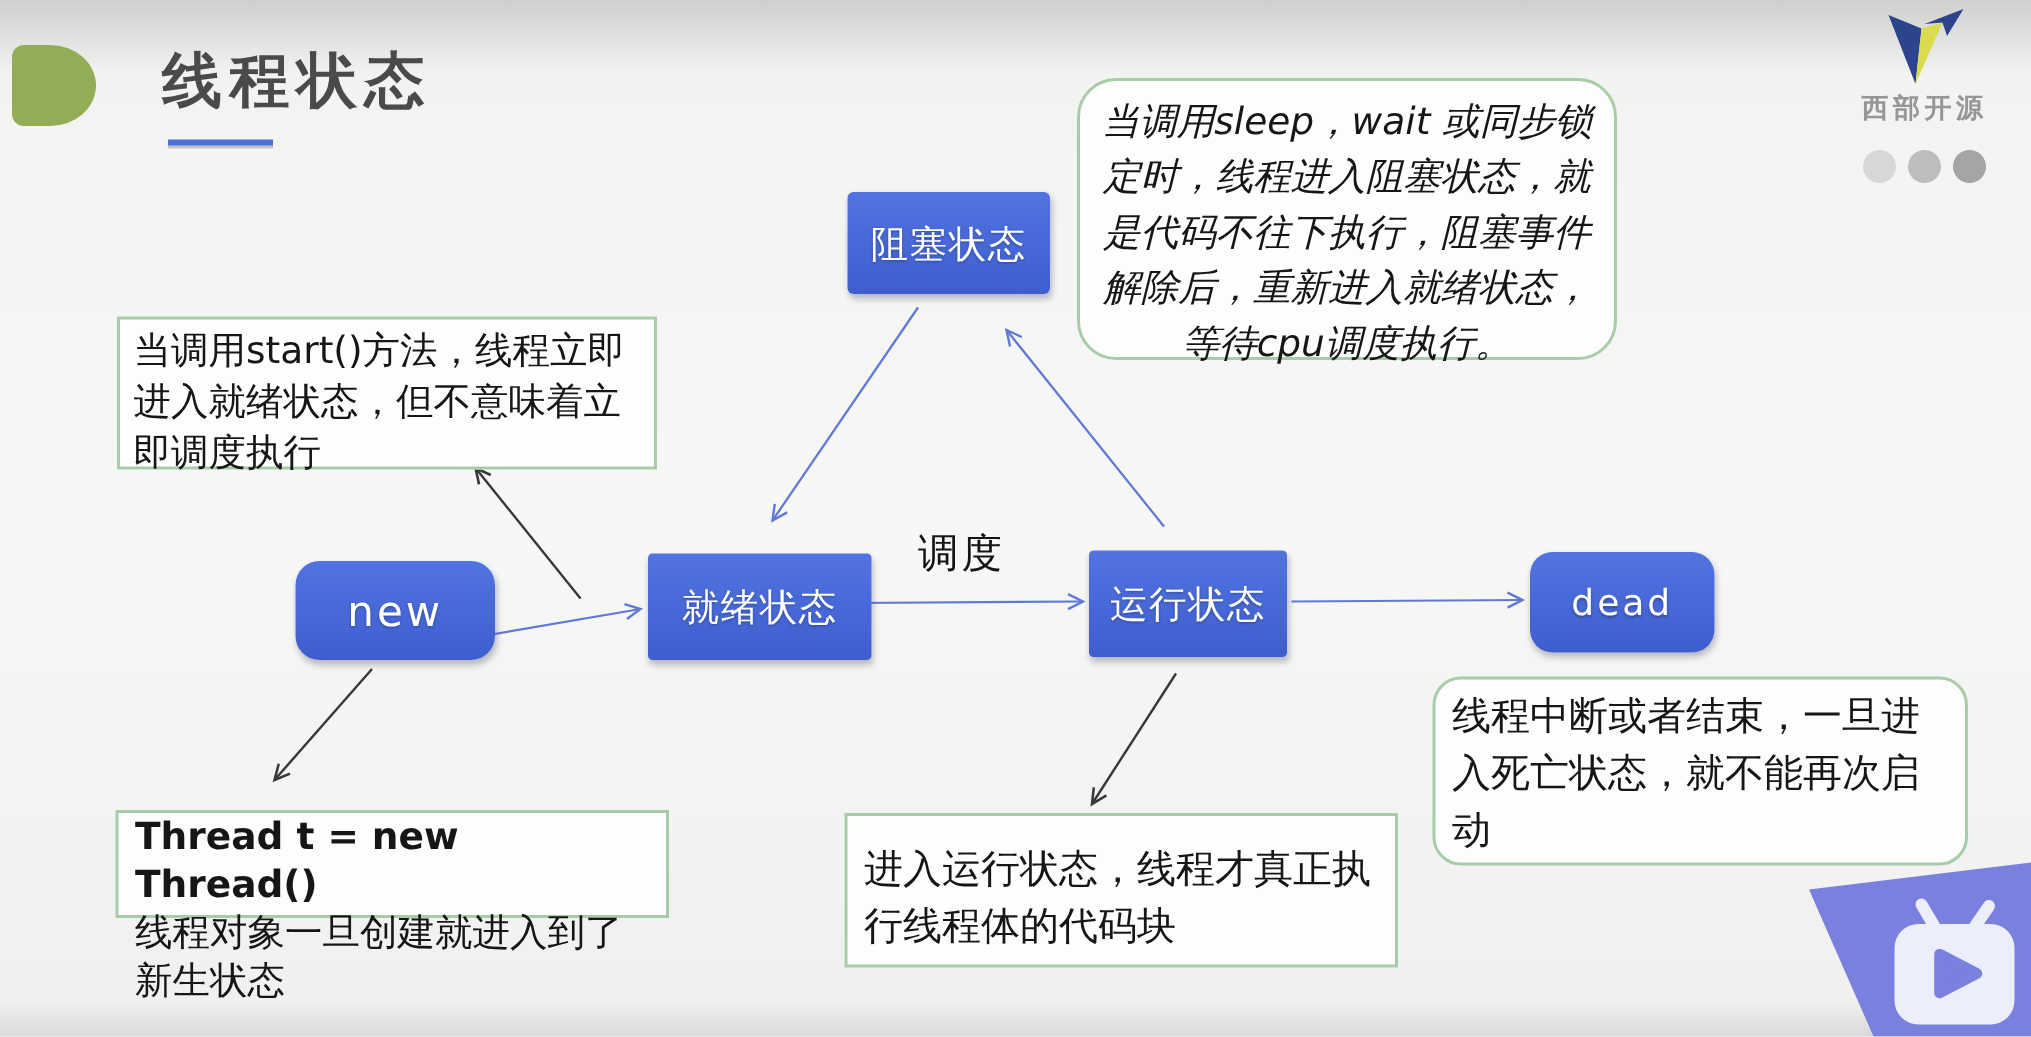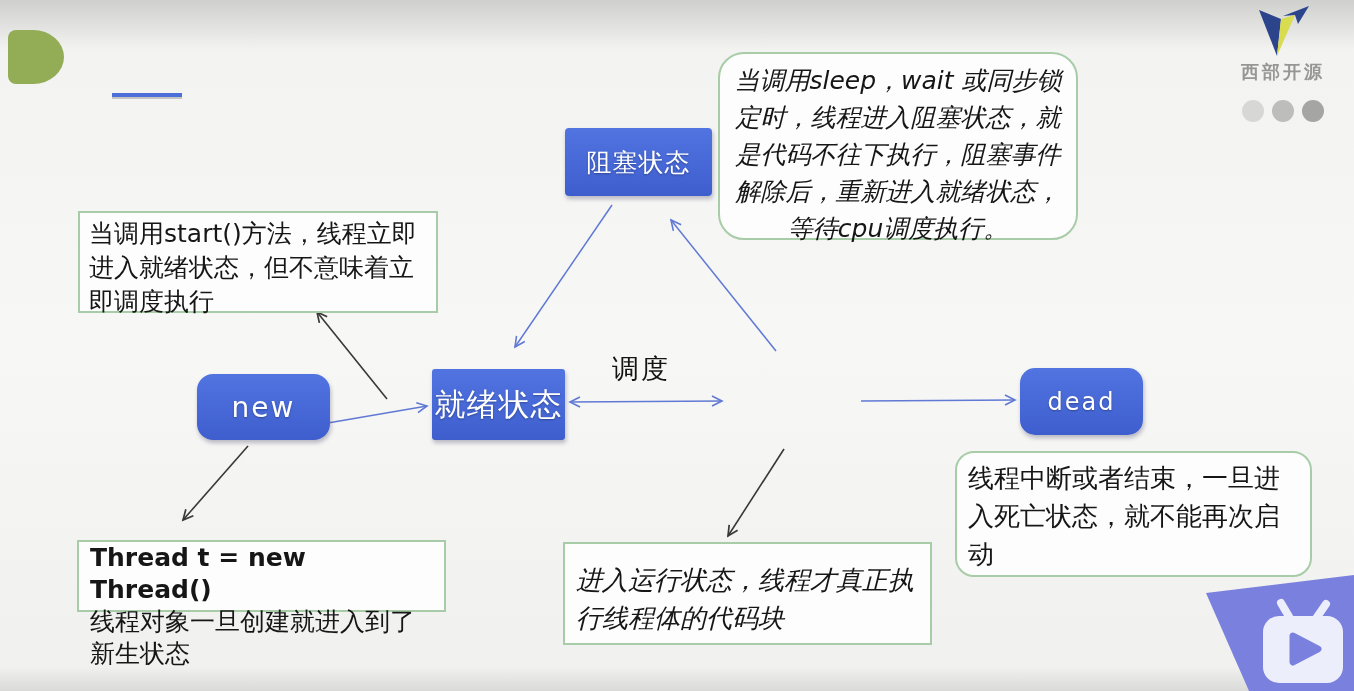--- a/index.html
+++ b/index.html
@@ -27,51 +27,52 @@
   .brand-text{font-size:18px;font-weight:bold;color:#969696;letter-spacing:3px;margin-top:2px;}
   .brand-dots{margin-top:16px;display:flex;justify-content:center;gap:8px;}
   .dot{width:22px;height:22px;border-radius:50%;display:inline-block;}
   .d1{background:#d7d7d6;} .d2{background:#bdbdbc;} .d3{background:#a5a5a4;}
 
   
   .node{position:absolute;display:flex;align-items:center;justify-content:center;
         background:linear-gradient(180deg,#5174e1 0%,#3e5ecd 100%);
         color:#fff;letter-spacing:1px;box-shadow:1px 3px 4px rgba(70,70,100,.35);
         text-shadow:0 1px 2px rgba(0,0,0,.3);}
-  .node-blocked{left:565px;top:128px;width:147px;height:68px;font-size:25px;border-radius:4px;}
-  .node-ready  {left:432px;top:369px;width:133px;height:71px;font-size:31px;border-radius:3px;}
+  .node-blocked{left:565px;top:128px;width:135px;height:68px;font-size:25px;border-radius:4px;}
+  .node-ready  {left:432px;top:369px;width:149px;height:71px;font-size:25px;border-radius:3px;}
   .node-running{left:726px;top:367px;width:132px;height:71px;font-size:25px;border-radius:3px;}
   .node-new    {left:197px;top:374px;width:133px;height:66px;font-size:28px;border-radius:16px;letter-spacing:2px;}
   .node-dead   {left:1020px;top:368px;width:123px;height:67px;font-size:24px;border-radius:15px;letter-spacing:2px;}
 
   
   .edge-label{position:absolute;left:612px;top:351px;font-size:27px;color:#141414;letter-spacing:2px;}
 
   
   .note{position:absolute;background:#fdfdfd;border:2px solid #a8cca8;color:#161616;
         box-sizing:border-box;font-size:25px;line-height:34px;padding:4px 9px;}
   .note-start  {left:78px; top:211px;width:360px;height:102px;}
   .note-blocked{left:718px;top:52px; width:360px;height:188px;border-radius:26px;
                 text-align:center;font-size:25px;line-height:37px;padding:8px 12px;font-style:italic;}
   .note-new    {left:77px; top:540px;width:369px;height:72px;line-height:32px;padding:0 11px;}
   .note-new .code{font-weight:bold;}
-  .note-running{left:563px;top:542px;width:369px;height:103px;font-size:26px;line-height:38px;padding:17px 11px 0;font-style:italic;}
+  .note-running{left:563px;top:542px;width:369px;height:103px;font-size:26px;line-height:38px;padding:17px 11px 0;}
   .note-dead   {left:955px;top:451px;width:357px;height:126px;font-size:26px;line-height:38px;padding:6px 11px;border-radius:19px;}
 
   
   .arrows,.banner{position:absolute;left:0;top:0;pointer-events:none;}
 </style>
 </head>
 <body>
 
 <div class="stage">
   <div class="top-shade"></div>
   <div class="bottom-shade"></div>
 
   <div class="leaf"></div>
+  <h1 class="page-title">线程状态</h1>
   <div class="title-underline"></div>
 
   <div class="brand">
     <svg class="brand-logo" width="56" height="52" viewBox="0 0 56 52">
       <polygon points="4,4 26,13 22,50" fill="#2c448c"></polygon>
       <polygon points="26,13 40,9 22,50" fill="#d8dc4e"></polygon>
       <polygon points="54,0 28,10 40,9 43,18" fill="#2c448c"></polygon>
     </svg>
     <div class="brand-text">西部开源</div>
     <div class="brand-dots">
@@ -107,20 +108,21 @@
     <g>
       <path d="M355,283 L343,295" stroke="#d9273c" stroke-width="2" fill="none"></path>
       <path d="M358,287 L347,297" stroke="#d9273c" stroke-width="1.4" fill="none"></path>
       <path d="M343,295 L350,293 M343,295 L345,288" stroke="#d9273c" stroke-width="2" fill="none"></path>
     </g>
   </svg>
 
   <div class="node node-blocked">阻塞状态</div>
   <div class="node node-new">new</div>
   <div class="node node-ready">就绪状态</div>
+  <div class="node node-running">运行状态</div>
   <div class="node node-dead">dead</div>
 
   <div class="edge-label">调度</div>
 
   <div class="note note-start">当调用start()方法，线程立即进入就绪状态，但不意味着立即调度执行</div>
   <div class="note note-blocked">当调用sleep，wait 或同步锁定时，线程进入阻塞状态，就是代码不往下执行，阻塞事件解除后，重新进入就绪状态，等待cpu调度执行。</div>
   <div class="note note-new">
     <div class="code">Thread t = new Thread()</div>
     <div>线程对象一旦创建就进入到了新生状态</div>
   </div>

